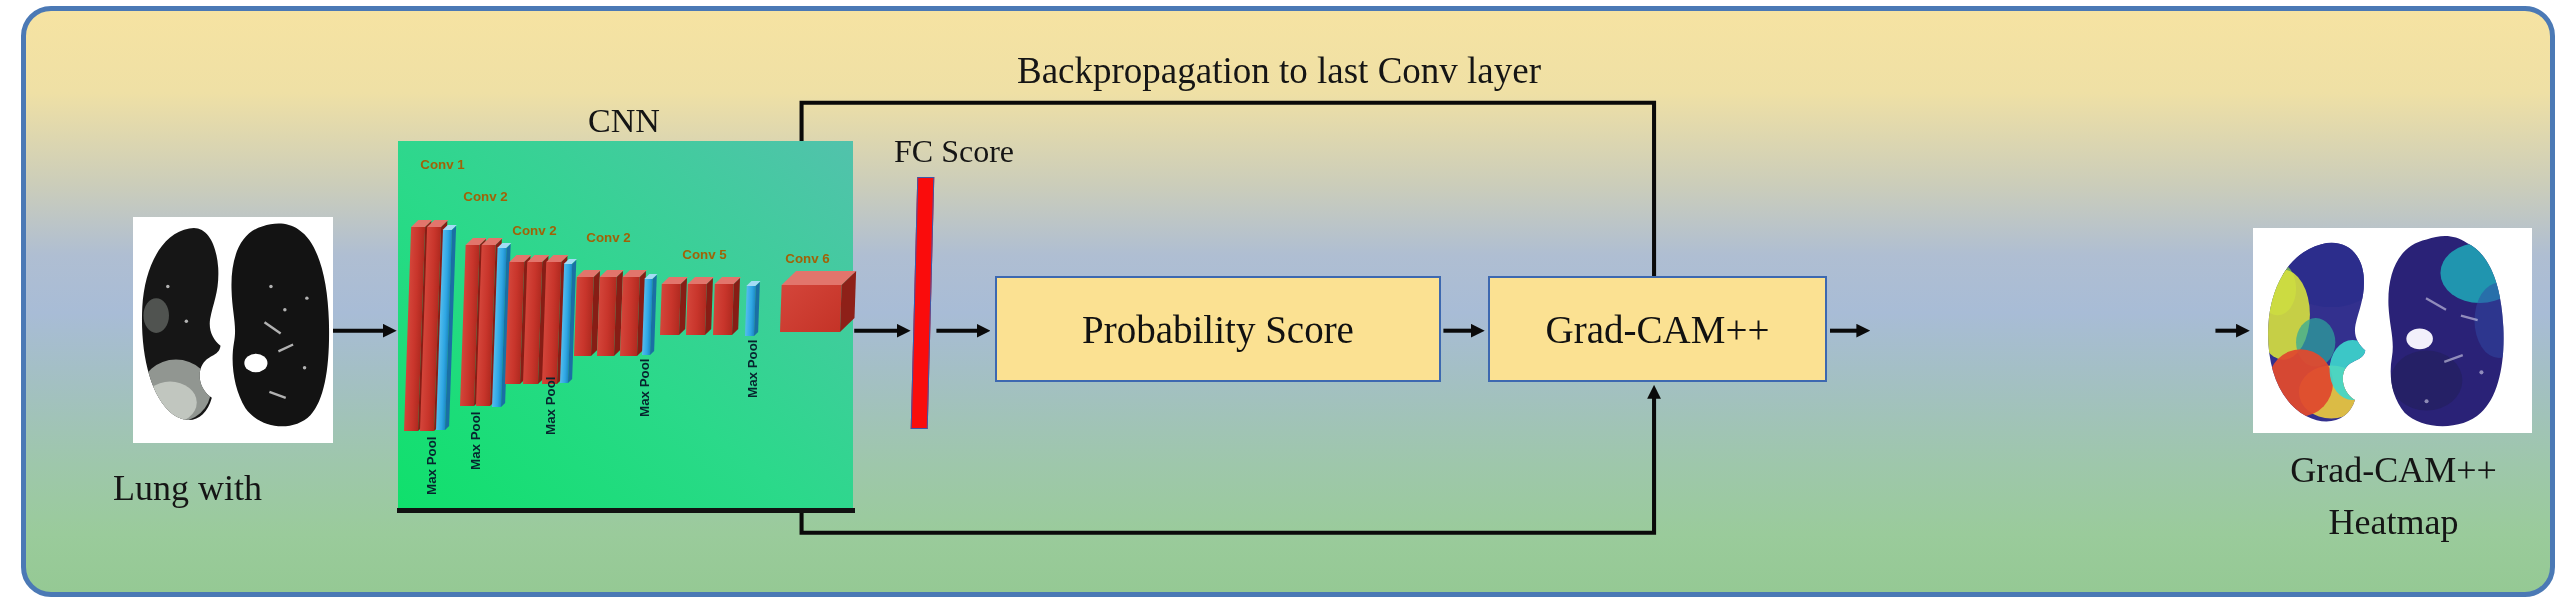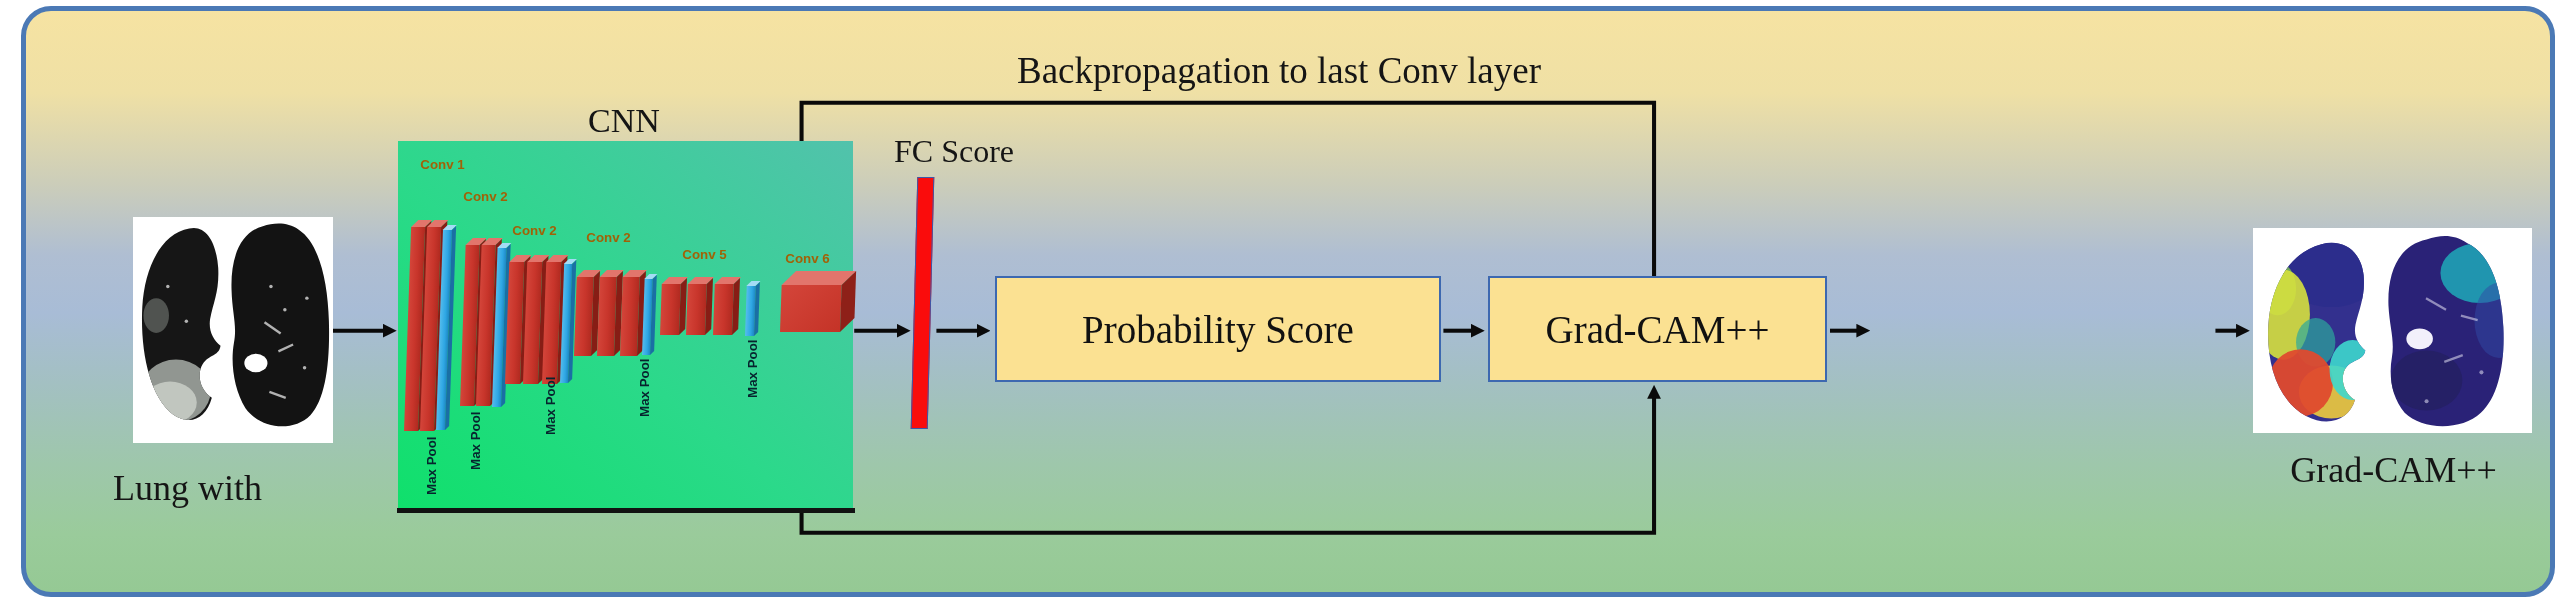--- a/index.html
+++ b/index.html
@@ -231,14 +231,15 @@
         <rect x="300" y="120" width="40" height="4" transform="rotate(30 300 120)"></rect>
         <rect x="330" y="230" width="34" height="4" transform="rotate(-20 330 230)"></rect>
         <rect x="360" y="150" width="30" height="4" transform="rotate(15 360 150)"></rect>
         <circle cx="395" cy="250" r="3.5"></circle>
           <circle cx="300" cy="300" r="3.5"></circle>
       </g>
       <ellipse cx="288" cy="192" rx="23" ry="18" fill="#F2F0FB"></ellipse>
     </g>
   </svg>
   <div class="txt serif-big" style="left:2266px;top:449px;width:255px;font-size:36px;">Grad-CAM++</div>
+  <div class="txt serif-big" style="left:2266px;top:501px;width:255px;font-size:36px;">Heatmap</div>
 </div>
 
 
 </body></html>

